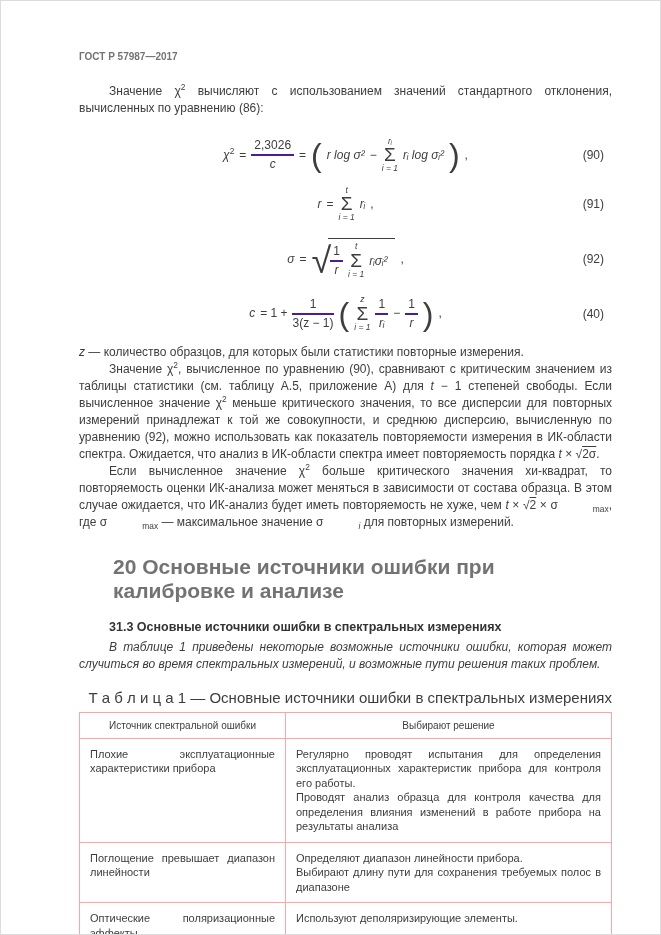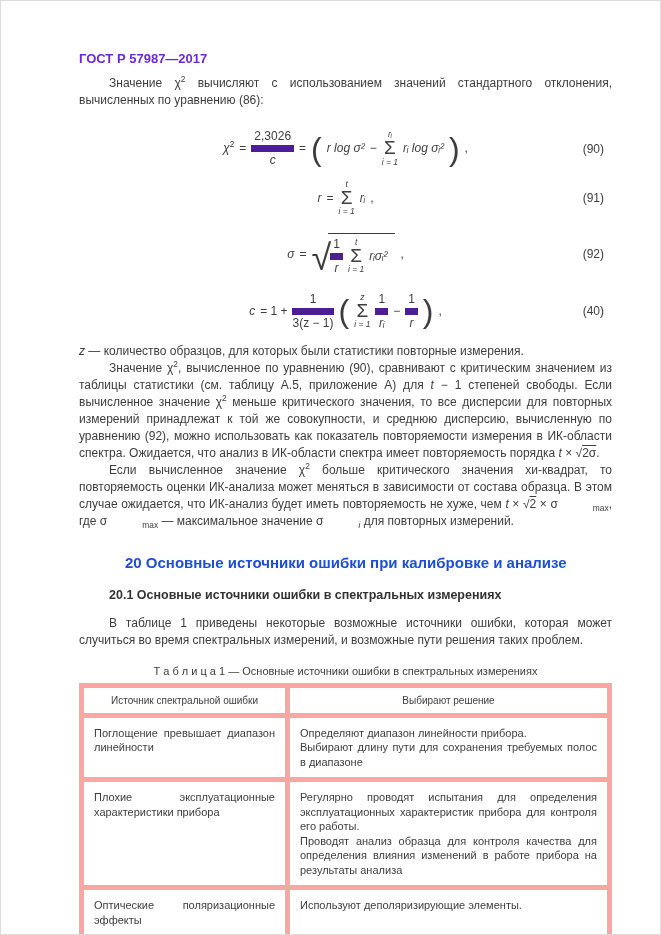--- a/index.html
+++ b/index.html
@@ -11,53 +11,53 @@
     box-sizing:border-box;
     border:1px solid #dcdcdc;
     overflow:hidden;
   }
   .page{
     box-sizing:border-box;
     width:100%;height:100%;
     padding:50px 48px 0 78px;
     position:relative;
   }
-  .doc-header{font-weight:bold;font-size:13px;color:#6d28d9;}
+  .doc-header{font-weight:bold;font-size:10px;color:#737373;}
   p{margin:0;text-align:justify;line-height:17px;}
   .ind{text-indent:30px;}
-  .mt{margin-top:9px;}
+  .mt{margin-top:21px;}
   sup{font-size:70%;line-height:0;}
   sub{font-size:70%;line-height:0;padding-left:35px;}
   .ov{text-decoration:overline;}
   .var{font-style:italic;}
 
   
   .eq{position:relative;text-align:center;margin:16px 0;}
   .eq-num{position:absolute;right:8px;top:50%;transform:translateY(-50%);font-size:12px;}
   .eq-body{display:inline-flex;align-items:center;gap:5px;line-height:1.2;}
   .frac{display:inline-flex;flex-direction:column;text-align:center;line-height:1.25;}
-  .fnum{border-bottom:7px solid #4c1d95;padding:0 3px 1px;}
+  .fnum{border-bottom:2px solid #4c1d95;padding:0 3px 1px;}
   .fden{padding-top:1px;}
   .sum{display:inline-flex;flex-direction:column;align-items:center;line-height:1;}
   .slim{font-size:8.5px;font-style:italic;line-height:1.1;}
   .ssym{font-size:19px;line-height:.95;}
   .bigp{font-size:32px;font-weight:200;line-height:1;color:#3d3d3d;}
   .sqrt{display:inline-flex;align-items:flex-end;}
   .sqsym{font-size:36px;line-height:1;font-weight:200;}
   .sqbody{display:inline-flex;align-items:center;gap:5px;border-top:1.5px solid #3d3d3d;
           padding:3px 8px 0 2px;margin-left:-3px;}
 
   
-  .h-main{font-size:15px;font-weight:bold;color:#1d4ed8;margin:24px 0 0 46px;}
+  .h-main{font-size:21px;font-weight:bold;color:#737373;margin:24px 0 0 34px;}
   .h-sub{font-size:12.5px;font-weight:bold;color:#333;margin:17px 0 0 30px;}
 
   
-  .tbl-caption{font-size:11px;margin:16px 0 6px;text-align:center;}
+  .tbl-caption{font-size:15px;margin:16px 0 6px;text-align:right;}
   table{width:100%;border-collapse:collapse;font-size:11px;color:#3d3d3d;}
-  th,td{border:5px solid #fca5a5;vertical-align:top;}
+  th,td{border:1px solid #fca5a5;vertical-align:top;}
   th{font-weight:normal;font-size:10px;text-align:center;padding:7px 8px;vertical-align:middle;}
   td{padding:8px 10px;line-height:14.5px;text-align:justify;}
   col.c-src{width:206px;}
   td.sol{white-space:pre-line;}
 </style>
 </head>
 <body>
 
 <div class="page">
 
@@ -156,49 +156,49 @@
       <span>,</span>
     </span>
     <span class="eq-num">(40)</span>
   </div>
 
   <p><span style="font-style: italic;">z</span><span> — количество образцов, для которых были статистики повторные измерения.</span></p>
   <p class="ind"><span>Значение χ</span><sup>2</sup><span>, вычисленное по уравнению (90), сравнивают с критическим значением из таблицы статистики (см. таблицу А.5, приложение А) для </span><span style="font-style: italic;">t</span><span> − 1 степеней свободы. Если вычисленное значение χ</span><sup>2</sup><span> меньше критического значения, то все дисперсии для повторных измерений принадлежат к той же совокупности, и среднюю дисперсию, вычисленную по уравнению (92), можно использовать как показатель повторяемости измерения в ИК-области спектра. Ожидается, что анализ в ИК-области спектра имеет повторяемость порядка </span><span style="font-style: italic;">t</span><span> × </span><span>√</span><span class="ov">2σ</span><span>.</span></p>
   <p class="ind"><span>Если вычисленное значение χ</span><sup>2</sup><span> больше критического значения хи-квадрат, то повторяемость оценки ИК-анализа может меняться в зависимости от состава образца. В этом случае ожидается, что ИК-анализ будет иметь повторяемость не хуже, чем </span><span style="font-style: italic;">t</span><span> × </span><span>√</span><span class="ov">2</span><span> × σ</span><sub>max</sub><span>, где σ</span><sub>max</sub><span> — максимальное значение σ</span><sub style="font-style: italic;">i</sub><span> для повторных измерений.</span></p>
 
   <div class="h-main">20 Основные источники ошибки при калибровке и анализе</div>
-  <div class="h-sub">20.1 Основные источники ошибки в спектральных измерениях</div>
-
-  <p class="ind" style="margin-top:13px;">В таблице 1 приведены некоторые возможные источники ошибки, которая может случиться во время спектральных измерений, и возможные пути решения таких проблем.</p>
+  <div class="h-sub">31.3 Основные источники ошибки в спектральных измерениях</div>
+
+  <p class="ind" style="margin-top:5px;font-style:italic;">В таблице 1 приведены некоторые возможные источники ошибки, которая может случиться во время спектральных измерений, и возможные пути решения таких проблем.</p>
 
   <div class="tbl-caption">Т а б л и ц а   1 — Основные источники ошибки в спектральных измерениях</div>
 
   <table>
     <colgroup>
         <col class="c-src">
         <col>
       </colgroup>
     <thead>
       <tr>
         <th>Источник спектральной ошибки</th>
         <th>Выбирают решение</th>
       </tr>
     </thead>
     <tbody>
       <tr>
+        <td>Плохие эксплуатационные характеристики прибора</td>
+        <td class="sol">Регулярно проводят испытания для определения эксплуатационных характеристик прибора для контроля его работы.
+Проводят анализ образца для контроля качества для определения влияния изменений в работе прибора на результаты анализа</td>
+      </tr>
+      <tr>
         <td>Поглощение превышает диапазон линейности</td>
         <td class="sol">Определяют диапазон линейности прибора.
 Выбирают длину пути для сохранения требуемых полос в диапазоне</td>
       </tr>
       <tr>
-        <td>Плохие эксплуатационные характеристики прибора</td>
-        <td class="sol">Регулярно проводят испытания для определения эксплуатационных характеристик прибора для контроля его работы.
-Проводят анализ образца для контроля качества для определения влияния изменений в работе прибора на результаты анализа</td>
-      </tr>
-      <tr>
         <td>Оптические поляризационные эффекты</td>
         <td class="sol">Используют деполяризирующие элементы.</td>
       </tr>
 
     </tbody>
   </table>
 
 </div>
 
 </body></html>

